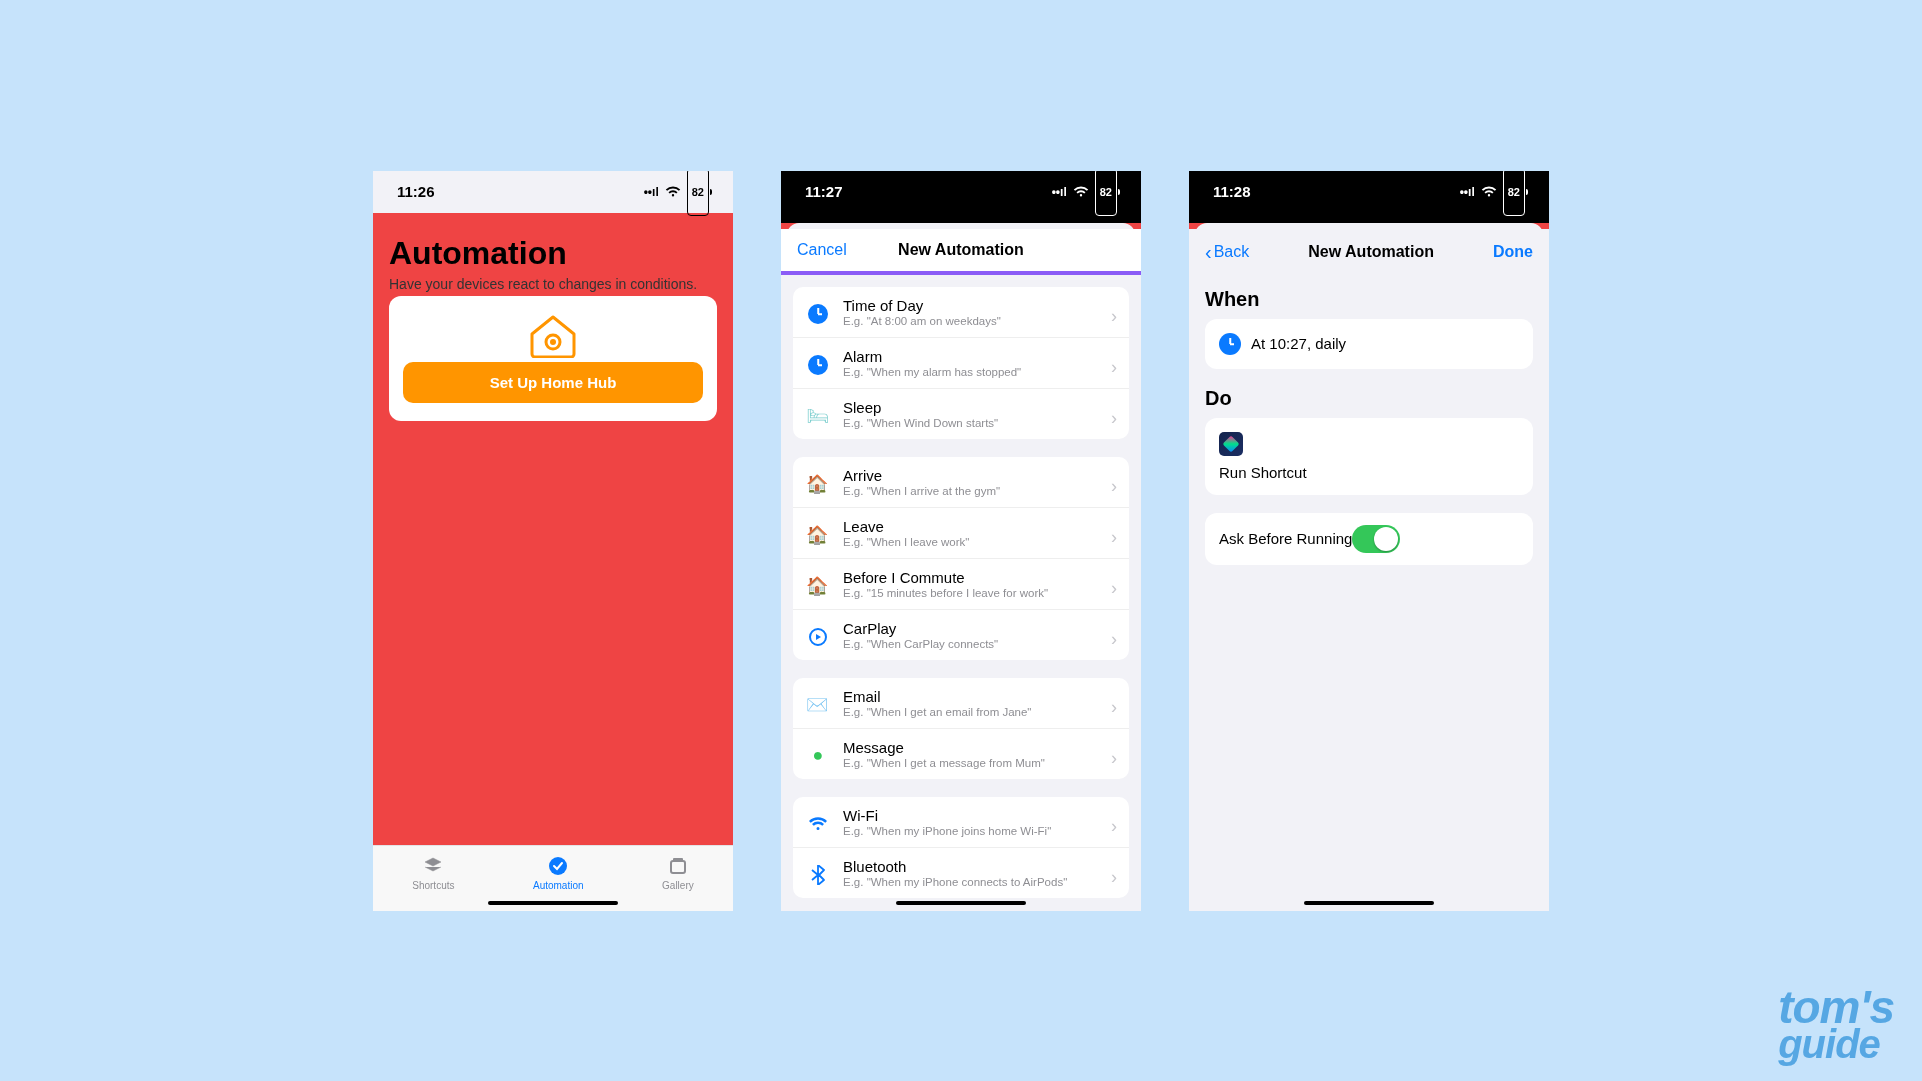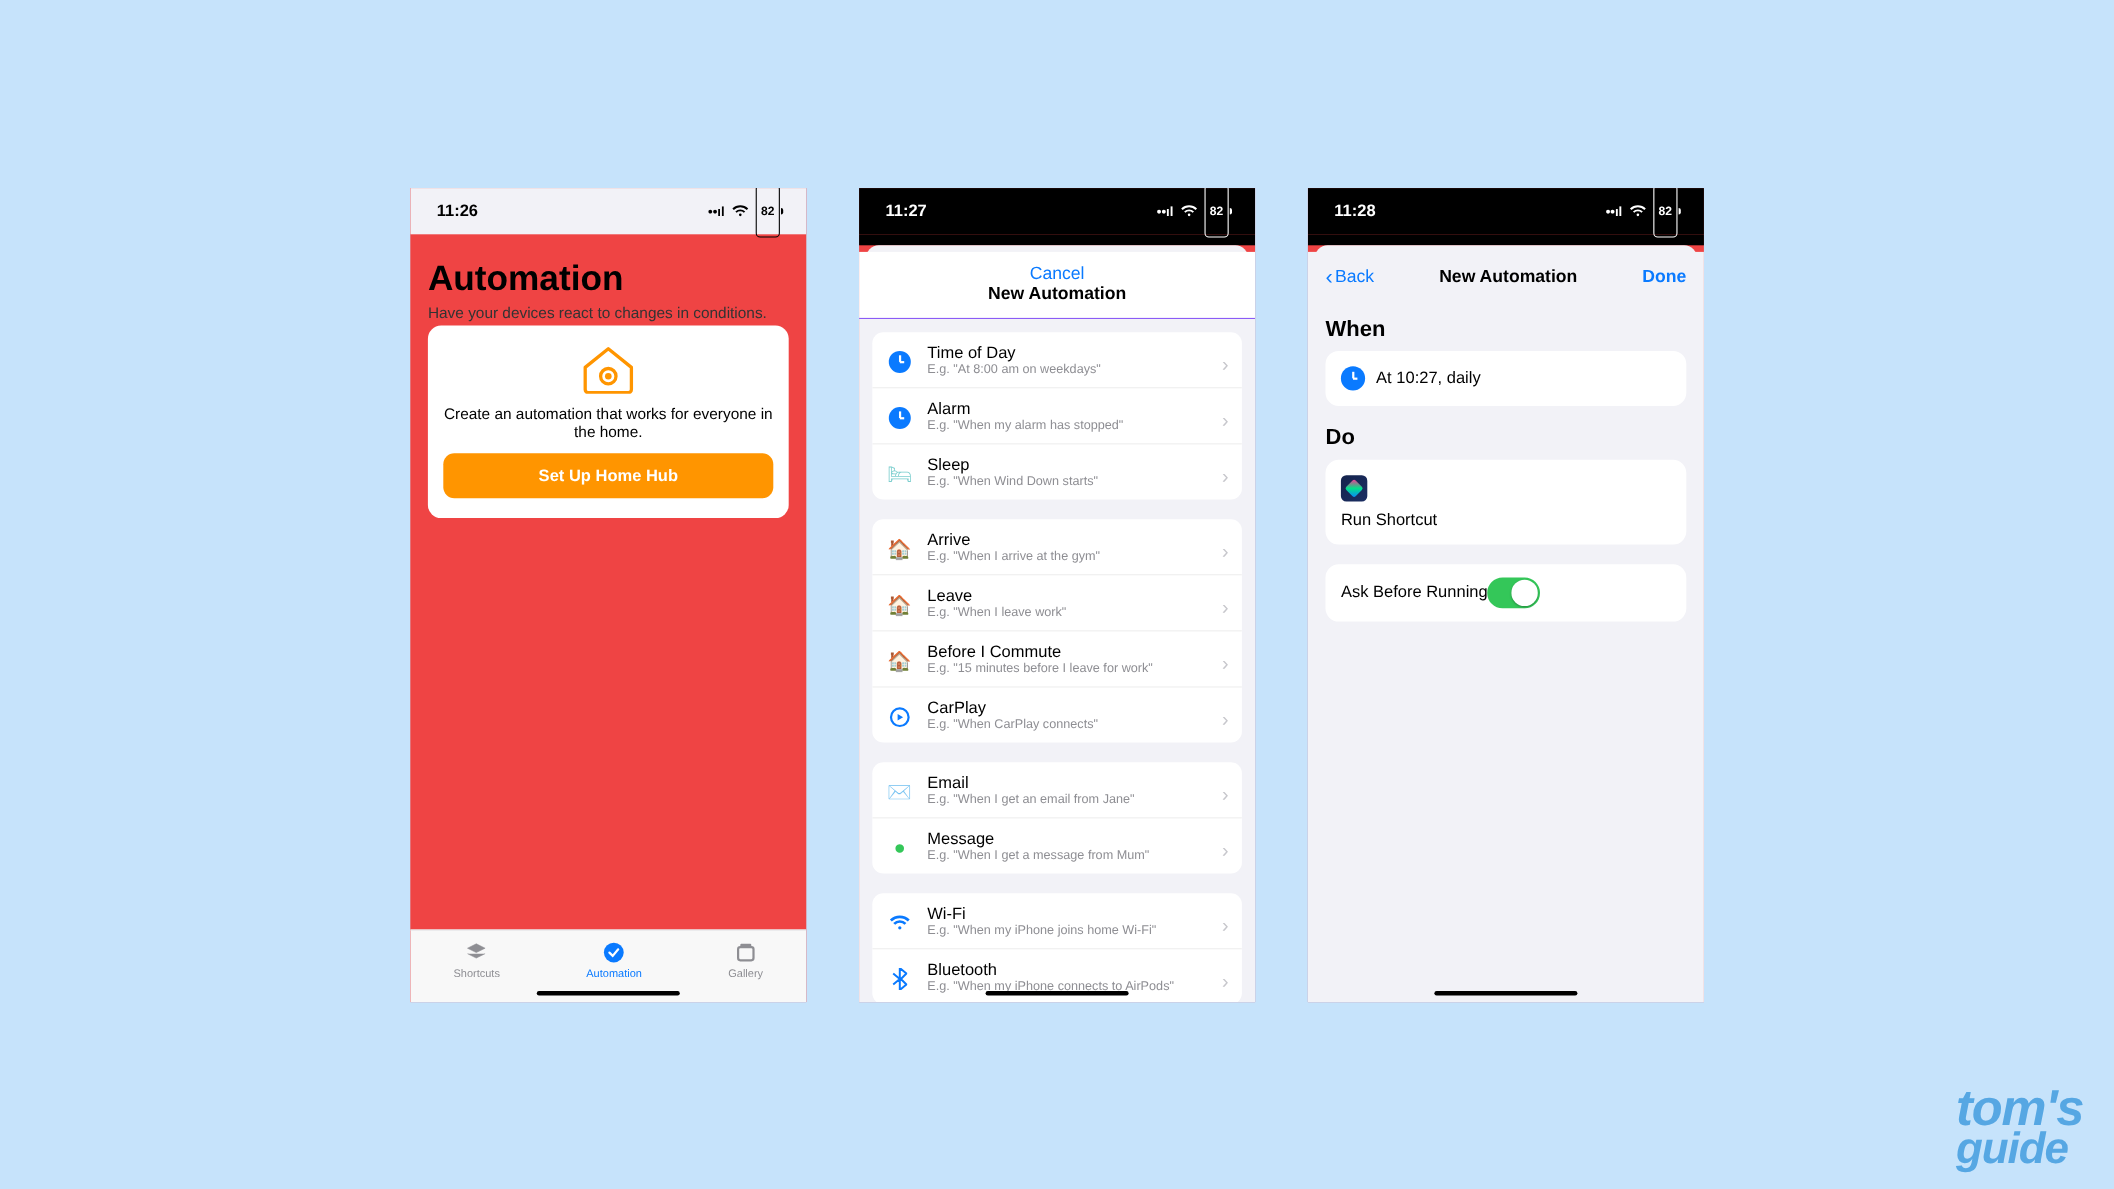--- a/index.html
+++ b/index.html
@@ -25,21 +25,21 @@
 .highlight { outline: 4px solid #00e000; outline-offset: 0; border-radius: 10px; }
 .devices-icon svg, .home-icon svg { display:block; margin: 0 auto 4px; }
 
 .tabbar { position:absolute; left:0; right:0; bottom:0; border-top:1px solid #e3e3e6; background:#f8f8f8; display:flex; justify-content:space-around; padding:8px 0 20px; }
 .tab { text-align:center; font-size:10px; color:#8e8e93; }
 .tab.active { color:#0a7aff; }
 .tab .ticon { width:24px; height:24px; margin:0 auto 2px; display:flex; align-items:center; justify-content:center; }
 .home-ind { position:absolute; bottom:6px; left:50%; transform:translateX(-50%); width:130px; height:4px; background:#000; border-radius:3px; }
 .phone2 .home-ind, .phone3 .home-ind { background:#000; }
 
-.sheet-header { background:#fff; display:flex; align-items:center; justify-content:space-between; padding:12px 16px; border-bottom:1px solid #8b5cf6; font-size:16px;flex-direction:column; }
+.sheet-header { background:#fff; display:flex; align-items:center; justify-content:space-between; padding:12px 16px; border-bottom:4px solid #8b5cf6; font-size:16px; }
 .sheet-header .title { font-weight:600; }
 .sheet-header .link { color:#0a7aff; }
 .sheet-peek { height:12px; background:#f2f2f7; border-radius:12px 12px 0 0; margin:0 6px -6px; }
 .phone2 .listwrap, .phone3 .listwrap { flex:1; overflow:hidden; background:#f2f2f7; padding:12px 12px 0; position:relative; }
 .group { background:#fff; border-radius:10px; margin-bottom:18px; overflow:hidden; }
 .row { display:flex; align-items:flex-end; padding:10px 12px; gap:12px; position:relative; }
 .row + .row { border-top:1px solid #eee; }
 .row .ic { width:26px; height:26px; display:flex; align-items:center; justify-content:center; color:#0a7aff; flex-shrink:0; }
 .row .txt { flex:1; }
 .row .txt .t1 { font-size:15px; color:#000; }
@@ -89,21 +89,20 @@
 
 
     <div class="card">
       <span class="home-icon">
         <svg width="50" height="44" viewBox="0 0 50 44">
               <path d="M25 3 L46 20 V40 a3 3 0 01-3 3 H7 a3 3 0 01-3-3 V20 Z" fill="none" stroke="#ff9500" stroke-width="3" stroke-linejoin="round"></path>
               <circle cx="25" cy="28" r="7" fill="none" stroke="#ff9500" stroke-width="3"></circle>
               <circle cx="25" cy="28" r="3" fill="#ff9500"></circle>
             </svg>
       </span>
-      <p>Create an automation that works for everyone in the home.</p>
       <button class="btn orange">Set Up Home Hub</button>
     </div>
   </div>
   <div class="tabbar">
     <div class="tab">
       <div class="ticon">
             <svg width="22" height="22" viewBox="0 0 22 22">
               <path d="M3 7 L11 3 L19 7 L11 11 Z M3 12 L11 16 L19 12" fill="#8e8e93" stroke="#8e8e93" stroke-width="0.5"></path>
             </svg>
           </div>

